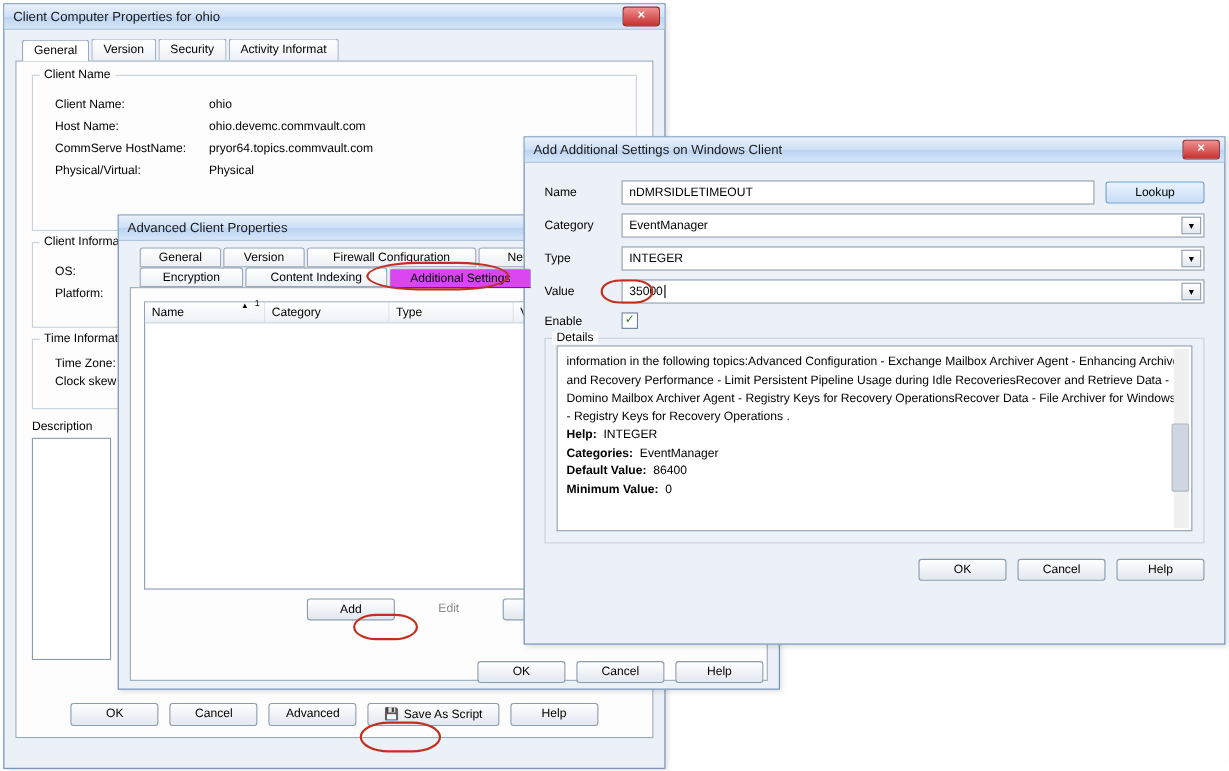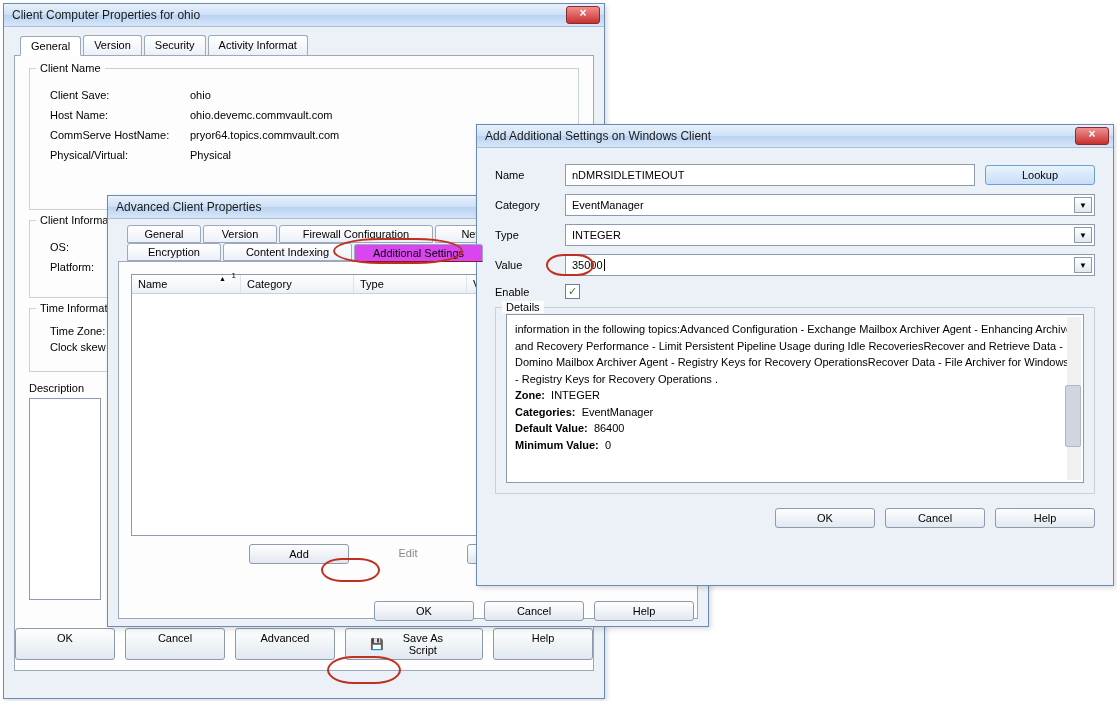--- a/index.html
+++ b/index.html
@@ -78,21 +78,21 @@
     background: #fdfdfd;
     padding: 0 4px;
     font-size: 11px;
   }
   .row { display: flex; padding: 4px 0; }
   .row .k { width: 140px; }
   .row .v { flex: 1; }
   .btn {
     border: 1px solid #8c9aad;
     background: linear-gradient(to bottom,#fefefe,#e2e8f0);
-    padding: 3px 24px;
+    padding: 3px 14px;
     border-radius: 3px;
     cursor: pointer;
     min-width: 50px;
     text-align: center;
     font-size: 11px;
   }
   .btn.blue { background: linear-gradient(to bottom,#e9f3fd,#c7def7); border-color:#6fa0d0;}
   .btn.disabled { color:#888; cursor:default; }
   .textarea {
     width: 100%;
@@ -191,21 +191,21 @@
       <div class="tab active">General</div>
       <div class="tab">Version</div>
       <div class="tab">Security</div>
       <div class="tab">Activity Informat</div>
     </div>
     <div class="tab-pane" style="height:590px; position:relative;">
       <div class="groupbox" style="height:124px;">
         <div class="legend">Client Name</div>
         <div style="padding-left:10px;padding-top:10px;">
           <div class="row">
-              <span class="k">Client Save:</span>
+              <span class="k">Client Name:</span>
               <span class="v">ohio</span>
             </div>
           <div class="row">
               <span class="k">Host Name:</span>
               <span class="v">ohio.devemc.commvault.com</span>
             </div>
           <div class="row">
               <span class="k">CommServe HostName:</span>
               <span class="v">pryor64.topics.commvault.com</span>
             </div>
@@ -333,21 +333,21 @@
     </div>
     <div class="formrow">
       <span class="lbl">Enable</span>
       <span class="checkbox checked"></span>
     </div>
 
     <div class="groupbox" style="margin-top:4px;">
       <div class="legend">Details</div>
       <div class="details-box">
         <div>information in the following topics:Advanced Configuration - Exchange Mailbox Archiver Agent - Enhancing Archive and Recovery Performance - Limit Persistent Pipeline Usage during Idle RecoveriesRecover and Retrieve Data - Domino Mailbox Archiver Agent - Registry Keys for Recovery OperationsRecover Data - File Archiver for Windows - Registry Keys for Recovery Operations .</div>
-        <div><b>Zone:</b>&nbsp;&nbsp;<span>INTEGER</span></div>
+        <div><b>Help:</b>&nbsp;&nbsp;<span>INTEGER</span></div>
         <div><b>Categories:</b>&nbsp;&nbsp;<span>EventManager</span></div>
         <div><b>Default Value:</b>&nbsp;&nbsp;<span>86400</span></div>
         <div><b>Minimum Value:</b>&nbsp;&nbsp;<span>0</span></div>
         <div class="scrollbar-track"></div>
         <div class="scrollbar-thumb"></div>
       </div>
     </div>
 
     <div style="display:flex;justify-content:flex-end;gap:10px;margin-top:14px;">
       <div class="btn" style="min-width:50px;">OK</div>

